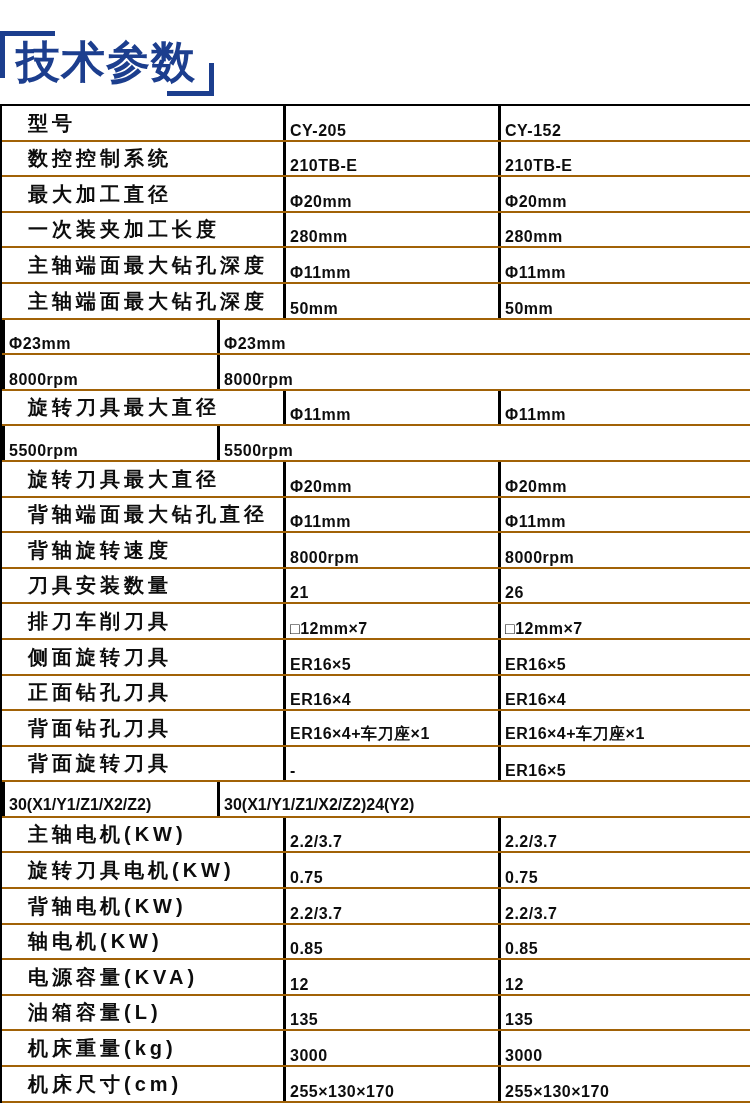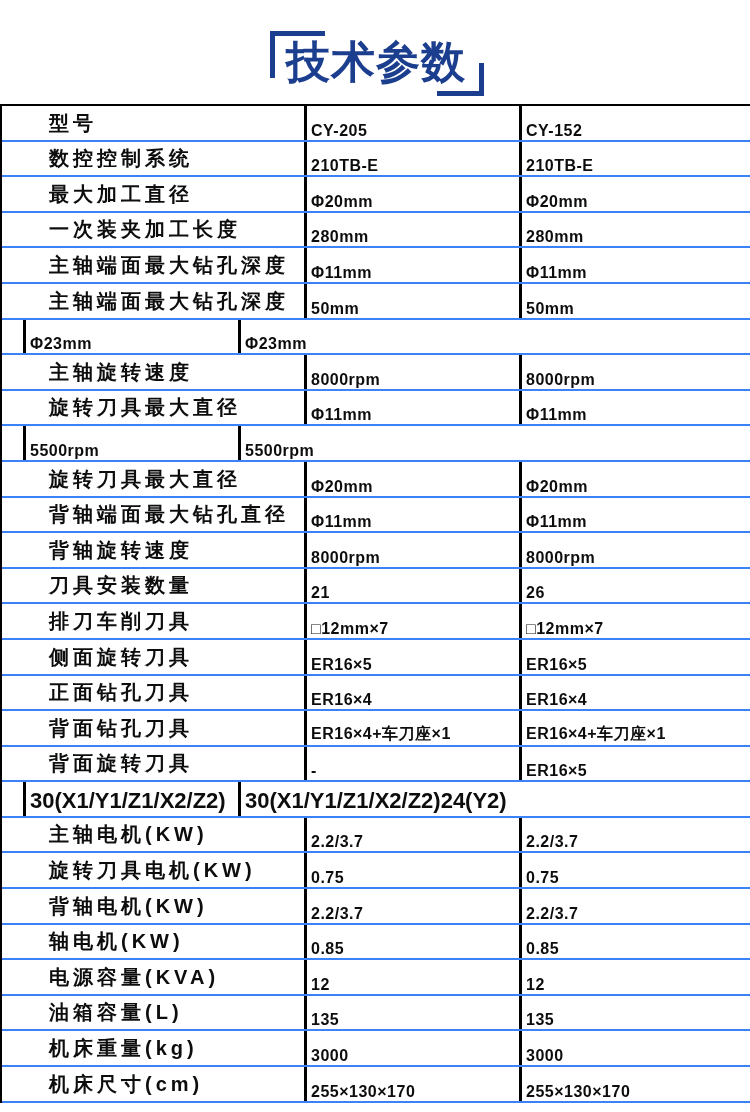--- a/index.html
+++ b/index.html
@@ -17,21 +17,20 @@
     color: #0d0d0d;
   }
 
   
   .title-wrap {
     position: absolute;
     top: 31px;
     left: 0;
     right: 0;
     display: flex;
-    justify-content: center;
   }
   .title-inner {
     position: relative;
     padding: 6px 14px 8px 16px;
   }
   .title-text {
     margin: 0;
     font-size: 44px;
     line-height: 1.12;
     font-weight: bold;
@@ -63,23 +62,22 @@
     top: 104px;
     left: 0;
     width: 750px;
     border-top: 2px solid #000;
     border-left: 2px solid #000;
     box-sizing: border-box;
   }
   .row {
     display: flex;
     height: 33.6px;
-    border-bottom: 2px solid #3b82f6;
+    border-bottom: 2px solid #a16207;
     box-sizing: content-box;
-    padding-left: 21px;
   }
   .cell {
     box-sizing: border-box;
     display: flex;
     align-items: flex-end;
     overflow: hidden;
     white-space: nowrap;
   }
   .cell.label {
     width: 281px;
@@ -91,21 +89,21 @@
   .cell.value {
     font-size: 16px;
     font-weight: bold;
     letter-spacing: 0.5px;
     border-left: 3px solid #000;
     padding: 0 1px 0 4px;
   }
   .cell.v1 { width: 215px; }
   .cell.v2 { flex: 1; }
   .cell.value.small {
-    font-size: 22px;
+    font-size: 16px;
     letter-spacing: 0;
     padding-bottom: 2px;
   }
 </style>
 </head>
 <body>
 
 <div class="page">
 
   <div class="title-wrap">
@@ -152,21 +150,20 @@
       <div class="cell value v1">50mm</div>
       <div class="cell value v2">50mm</div>
     </div>
 
     <div class="row">
       <div class="cell value v1">Φ23mm</div>
       <div class="cell value v2">Φ23mm</div>
     </div>
 
     <div class="row">
-      <div class="cell label">主轴旋转速度</div>
       <div class="cell value v1">8000rpm</div>
       <div class="cell value v2">8000rpm</div>
     </div>
 
     <div class="row">
       <div class="cell label">旋转刀具最大直径</div>
       <div class="cell value v1">Φ11mm</div>
       <div class="cell value v2">Φ11mm</div>
     </div>
 

